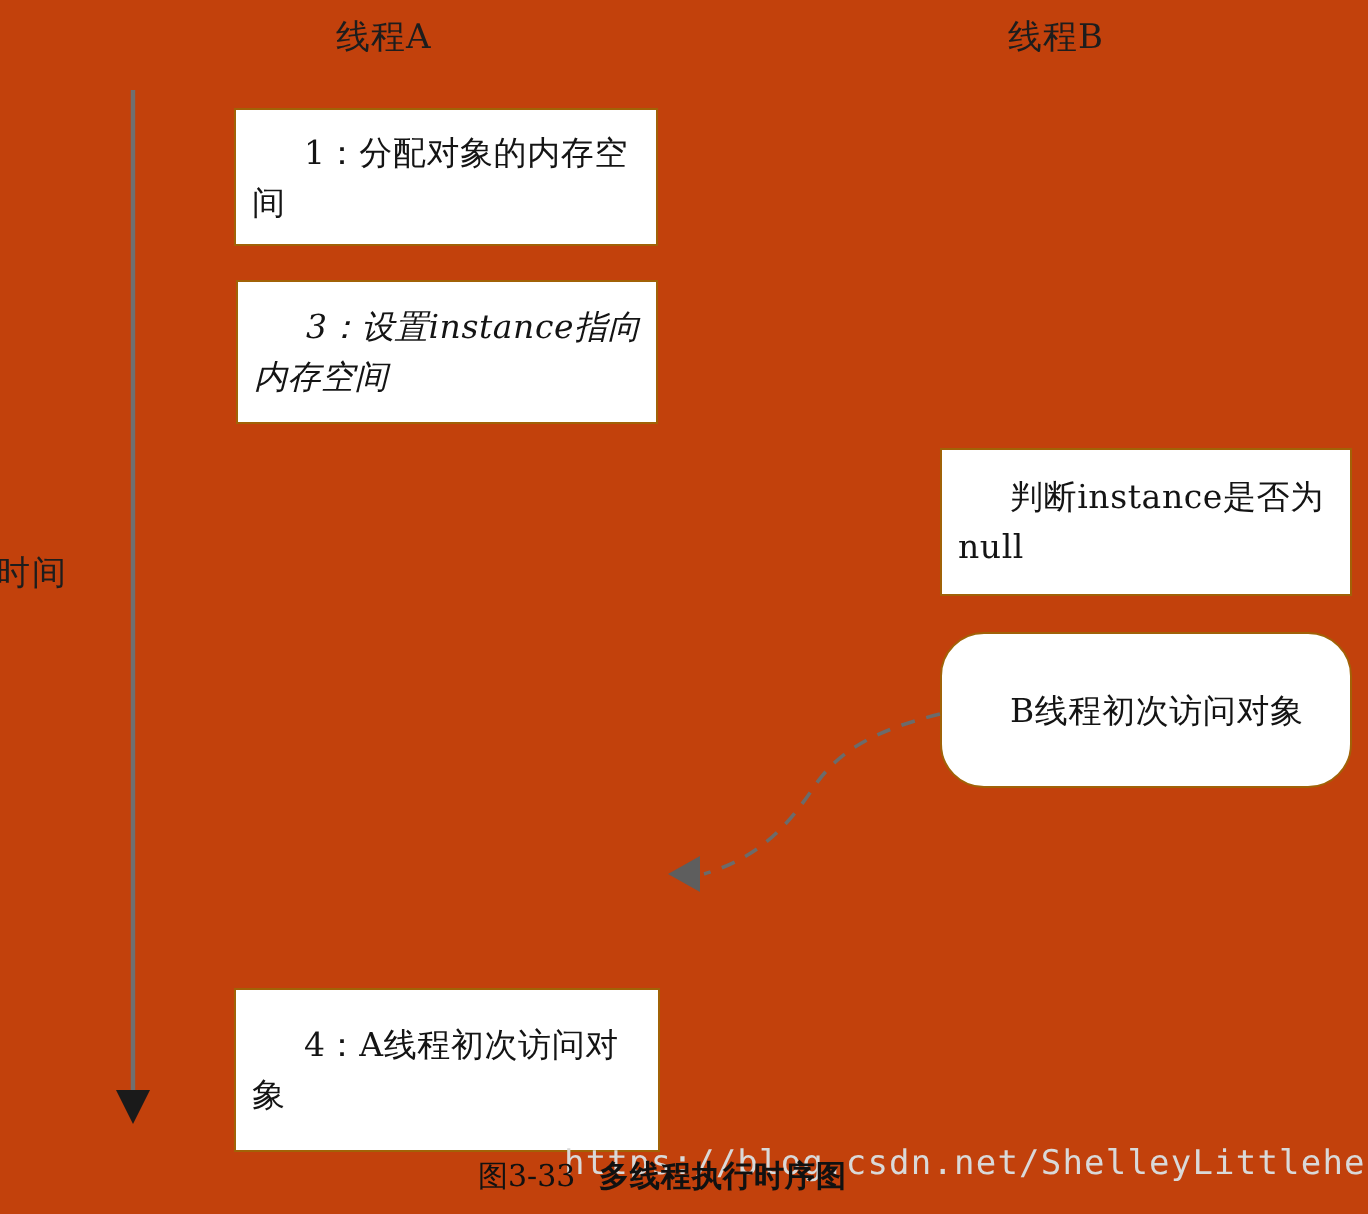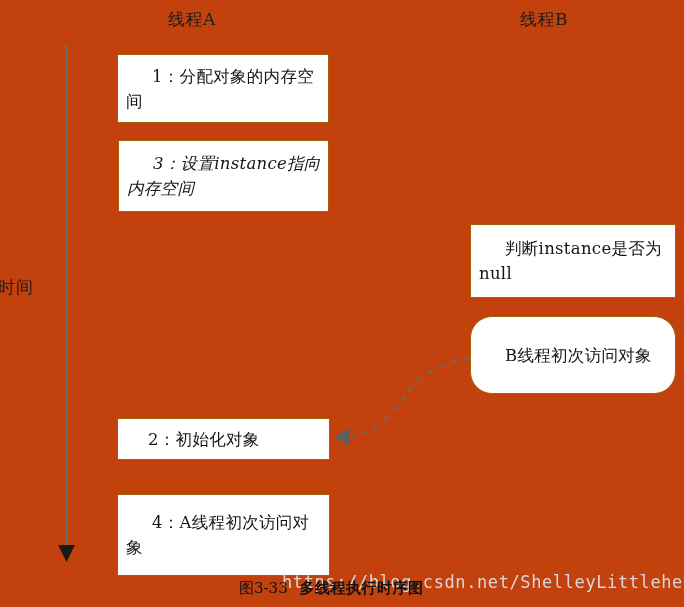--- a/index.html
+++ b/index.html
@@ -20,21 +20,21 @@
   }
   .col-header {
     position: absolute;
     font-size: 17px;
     line-height: 20px;
     color: #1d1d1d;
     white-space: nowrap;
     letter-spacing: 0.5px;
   }
   #header-thread-a { left: 168px; top: 9px; }
-  #header-thread-b { left: 520px; top: 9px; }
+  #header-thread-b { left: 504px; top: 9px; }
 
   #time-axis {
     position: absolute;
     left: 0px;
     top: 0px;
     width: 684px;
     height: 607px;
     pointer-events: none;
   }
   #time-label {
@@ -127,23 +127,20 @@
   <div id="time-label">时间</div>
 
   <div class="node" id="node-a1">
     <span class="node-text">1：分配对象的内存空间</span>
   </div>
 
   <div class="node" id="node-a3">
     <span class="node-text">3：设置instance指向内存空间</span>
   </div>
 
-  <div class="node single" id="node-a2">
-    <span class="node-text">2：初始化对象</span>
-  </div>
 
   <div class="node" id="node-a4">
     <span class="node-text">4：A线程初次访问对象</span>
   </div>
 
   <div class="node" id="node-b1">
     <span class="node-text">判断instance是否为null</span>
   </div>
 
   <div class="node" id="node-b2">

